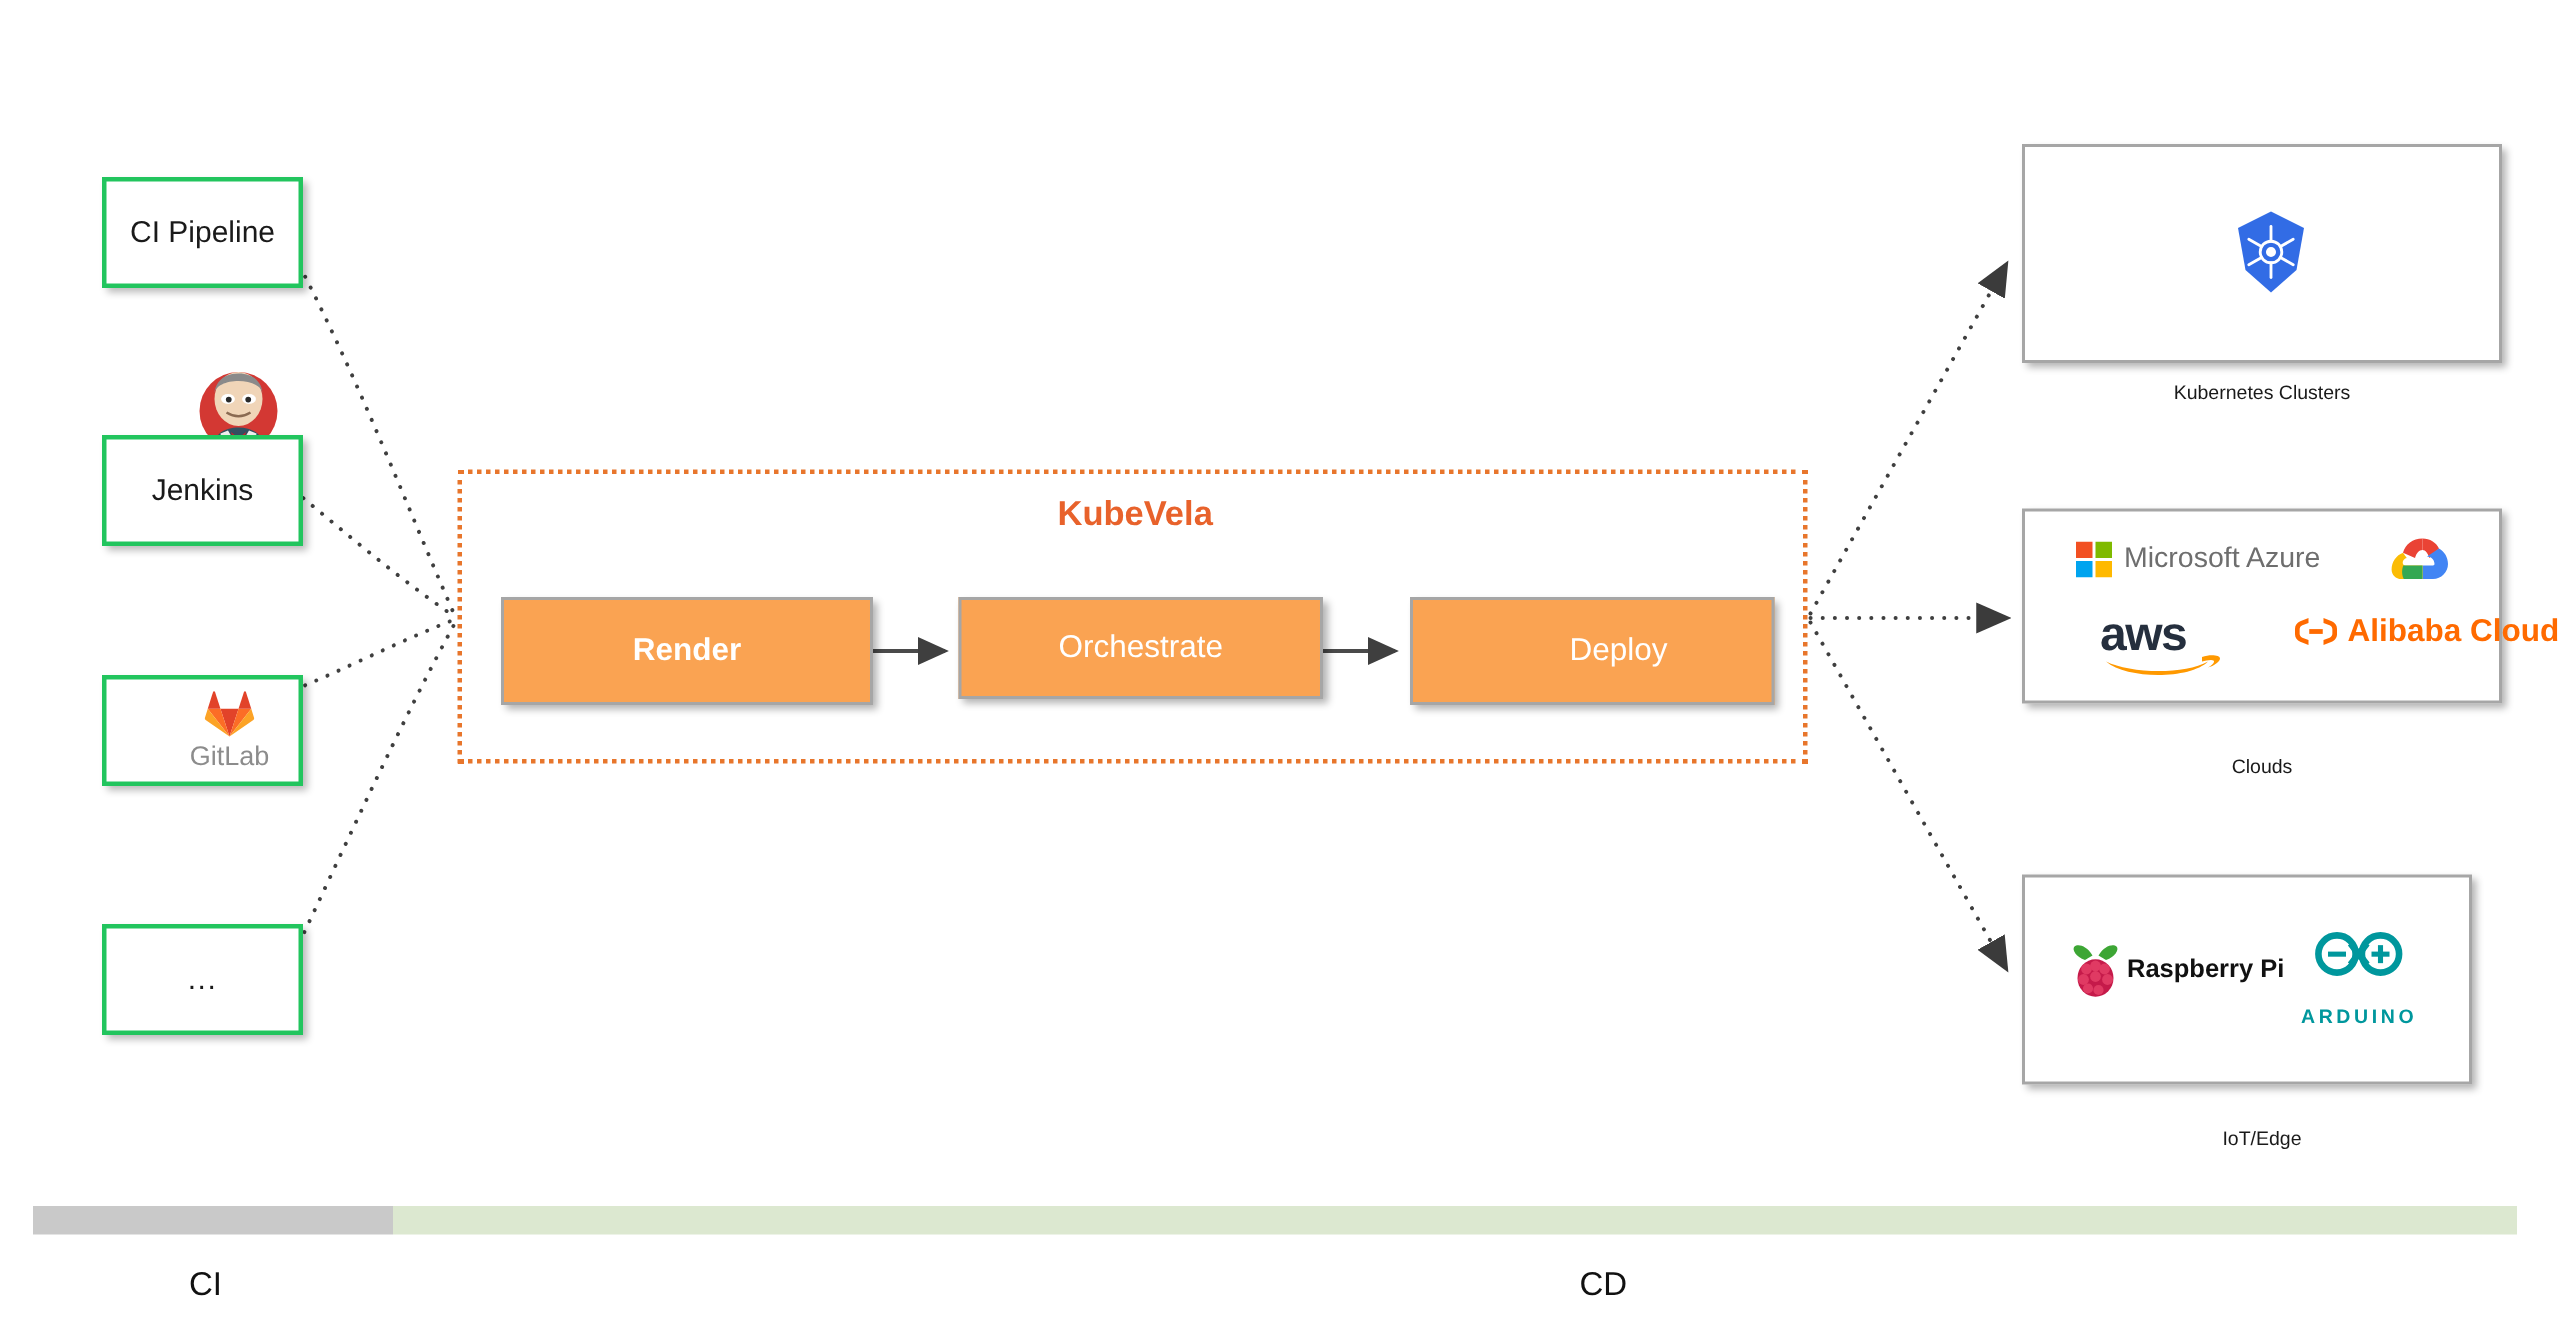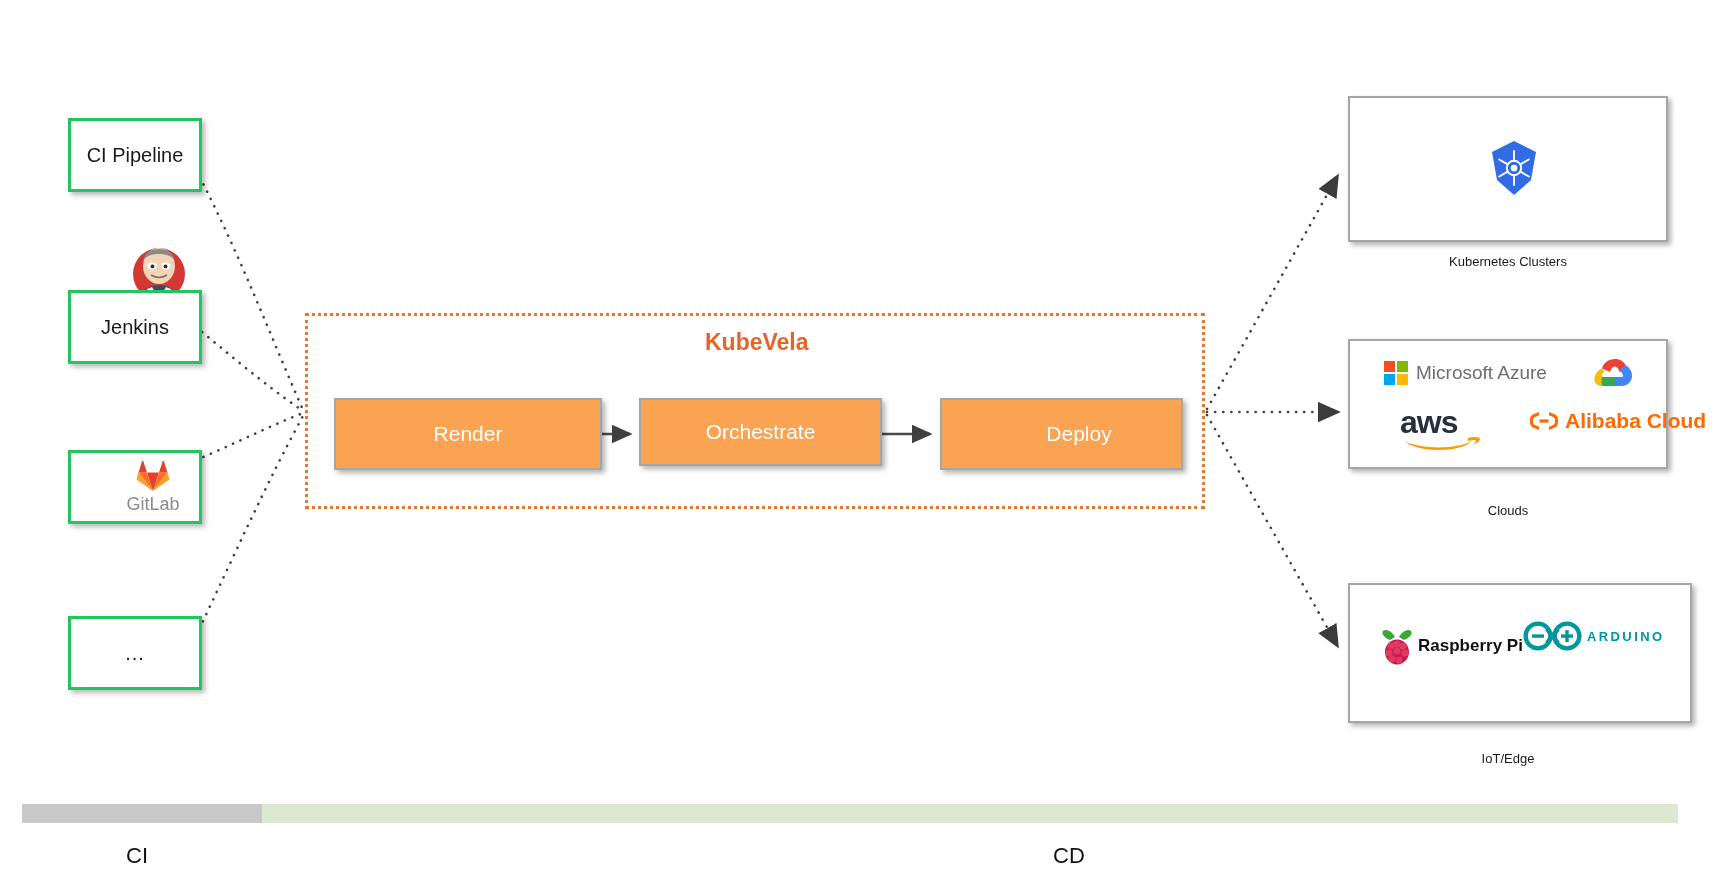--- a/index.html
+++ b/index.html
@@ -171,21 +171,21 @@
   </div>
 
   <div class="node src-box" style="left:68px;  top:616px; width:134px; height:74px;">
     <span class="lbl" style="font-size:20px;letter-spacing:1px;">...</span>
   </div>
 
   <div class="node vela-box" style="left:305px; top:313px; width:900px; height:196px;"></div>
 
   <div class="vela-title" style="left:705px; top:329px;">KubeVela</div>
 
-  <div class="node stage-box" style="left:334px; top:398px; width:268px; height:72px;">
+  <div class="node stage-box" style="left:334px; top:398px; width:248px; height:72px;font-weight:bold;">
     <span>Render</span>
   </div>
   <div class="node stage-box" style="left:639px; top:398px; width:243px; height:68px;">
     <span>Orchestrate</span>
   </div>
   <div class="node stage-box" style="left:940px; top:398px; width:243px; height:72px;padding-left:35px;">
     <span>Deploy</span>
   </div>
 
   <div class="tgt-panel" style="left:1348px; top:96px; width:320px; height:146px;">
@@ -235,42 +235,42 @@
       <svg style="width:28px;height:20px;" viewBox="0 0 28 20">
         <path d="M9 1 L3.5 3.2 C1.4 4 0 6 0 8.2 v3.6 c0 2.2 1.4 4.2 3.5 5 L9 19 v-3.3 l-4.1-1.6 c-1.1-0.4-1.8-1.5-1.8-2.6 V8.5 c0-1.1 0.7-2.2 1.8-2.6 L9 4.3 Z" fill="#FF6A00"></path>
         <path d="M19 1 l5.5 2.2 c2.1 0.8 3.5 2.8 3.5 5 v3.6 c0 2.2-1.4 4.2-3.5 5 L19 19 v-3.3 l4.1-1.6 c1.1-0.4 1.8-1.5 1.8-2.6 V8.5 c0-1.1-0.7-2.2-1.8-2.6 L19 4.3 Z" fill="#FF6A00"></path>
         <rect x="9.5" y="8.4" width="9" height="3.2" fill="#FF6A00"></rect>
       </svg>
       <span class="logo-text" style="font-size:21px;color:#FF6A00;font-weight:bold;">Alibaba Cloud</span>
     </div>
   </div>
   <div class="tgt-caption" style="left:1348px; top:503px; width:320px;">Clouds</div>
 
-  <div class="tgt-panel" style="left:1348px; top:583px; width:344px; height:140px;">
+  <div class="tgt-panel" style="left:1348px; top:583px; width:300px; height:140px;">
 
     <div class="logo-wrap" style="left:30px; top:42px; gap:4px;">
       <svg style="width:34px;height:38px;" viewBox="0 0 34 38">
         <path d="M15 10 C11 3 5 2 3 4 C1 6 4 11 10 13 Z" fill="#3DA635"></path>
         <path d="M19 10 C23 3 29 2 31 4 C33 6 30 11 24 13 Z" fill="#3DA635"></path>
         <ellipse cx="17" cy="25" rx="12" ry="12.5" fill="#C51A4A"></ellipse>
         <g fill="#E03A63">
           <circle cx="11" cy="19" r="3.6"></circle>
             <circle cx="17" cy="17" r="3.6"></circle>
           <circle cx="23" cy="19" r="3.6"></circle>
             <circle cx="9" cy="26" r="3.6"></circle>
           <circle cx="17" cy="24" r="3.6"></circle>
             <circle cx="25" cy="26" r="3.6"></circle>
           <circle cx="12" cy="32" r="3.4"></circle>
             <circle cx="19" cy="33" r="3.4"></circle>
         </g>
       </svg>
       <span class="logo-text" style="font-size:17px;color:#111111;font-weight:bold;">Raspberry Pi</span>
     </div>
 
-    <div class="logo-wrap" style="left:172px; top:34px; gap:3px;">
+    <div class="logo-wrap" style="left:184px; top:34px; flex-direction:column; gap:17px;">
       <svg style="width:62px;height:34px;" viewBox="0 0 62 34">
         <g fill="none" stroke="#00979D" stroke-width="4.4">
           <circle cx="16" cy="17" r="12.4"></circle>
           <circle cx="45" cy="17" r="12.4"></circle>
           <path d="M25 10 C28 14 33 20 36 24"></path>
           <path d="M36 10 C33 14 28 20 25 24"></path>
         </g>
         <rect x="10" y="15.4" width="12" height="3.4" fill="#00979D"></rect>
         <rect x="39" y="15.4" width="12" height="3.4" fill="#00979D"></rect>
         <rect x="43.3" y="11.1" width="3.4" height="12" fill="#00979D"></rect>

